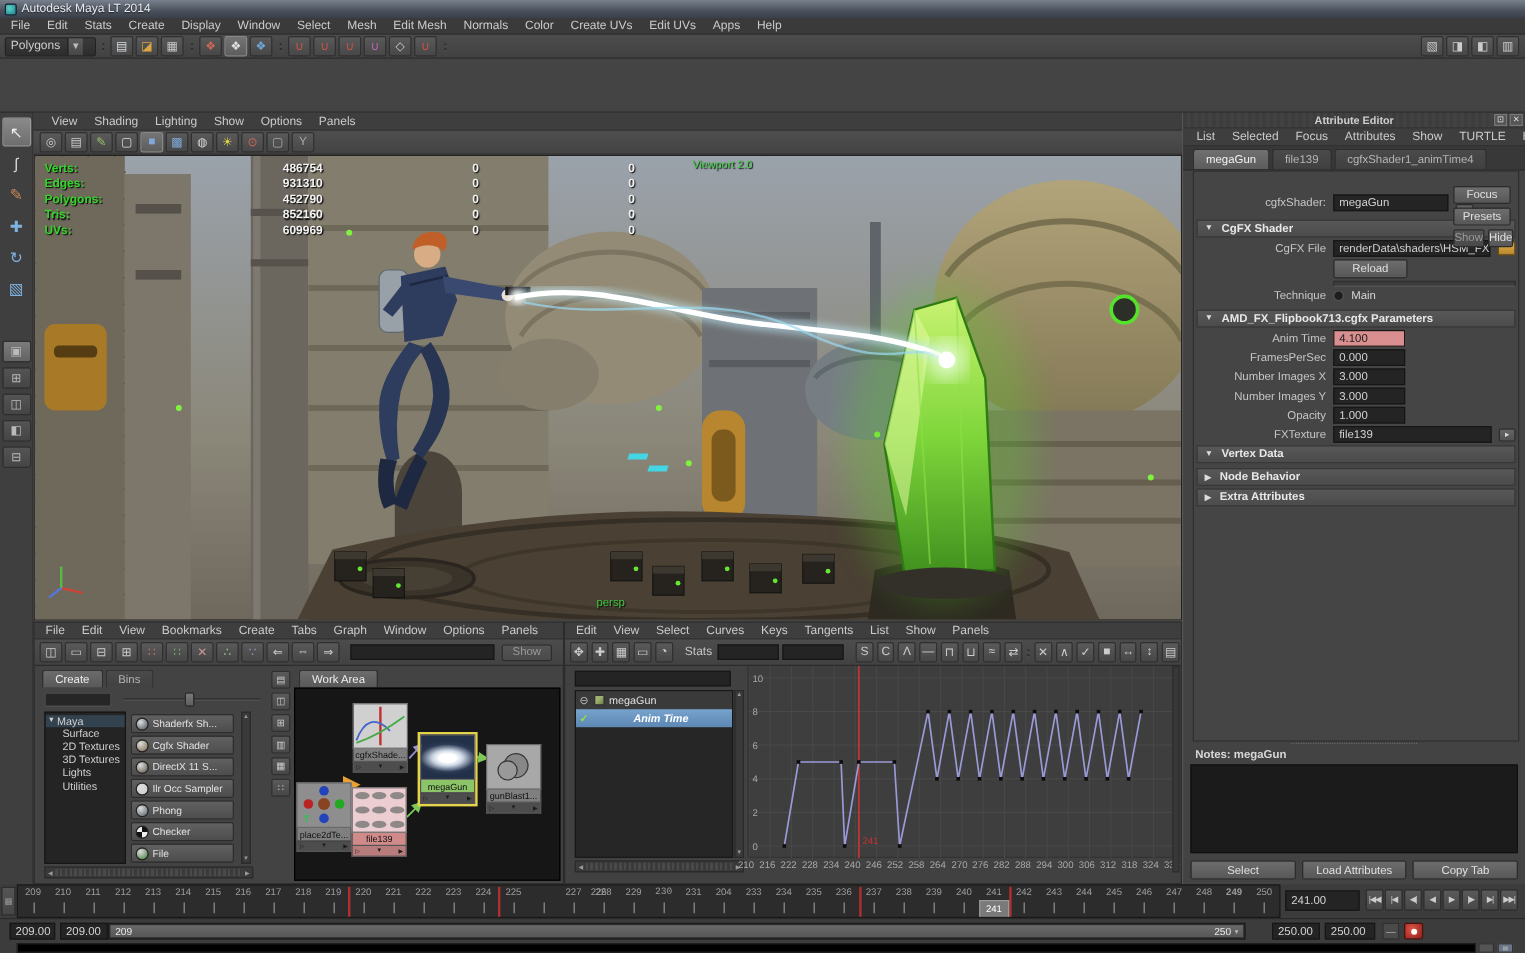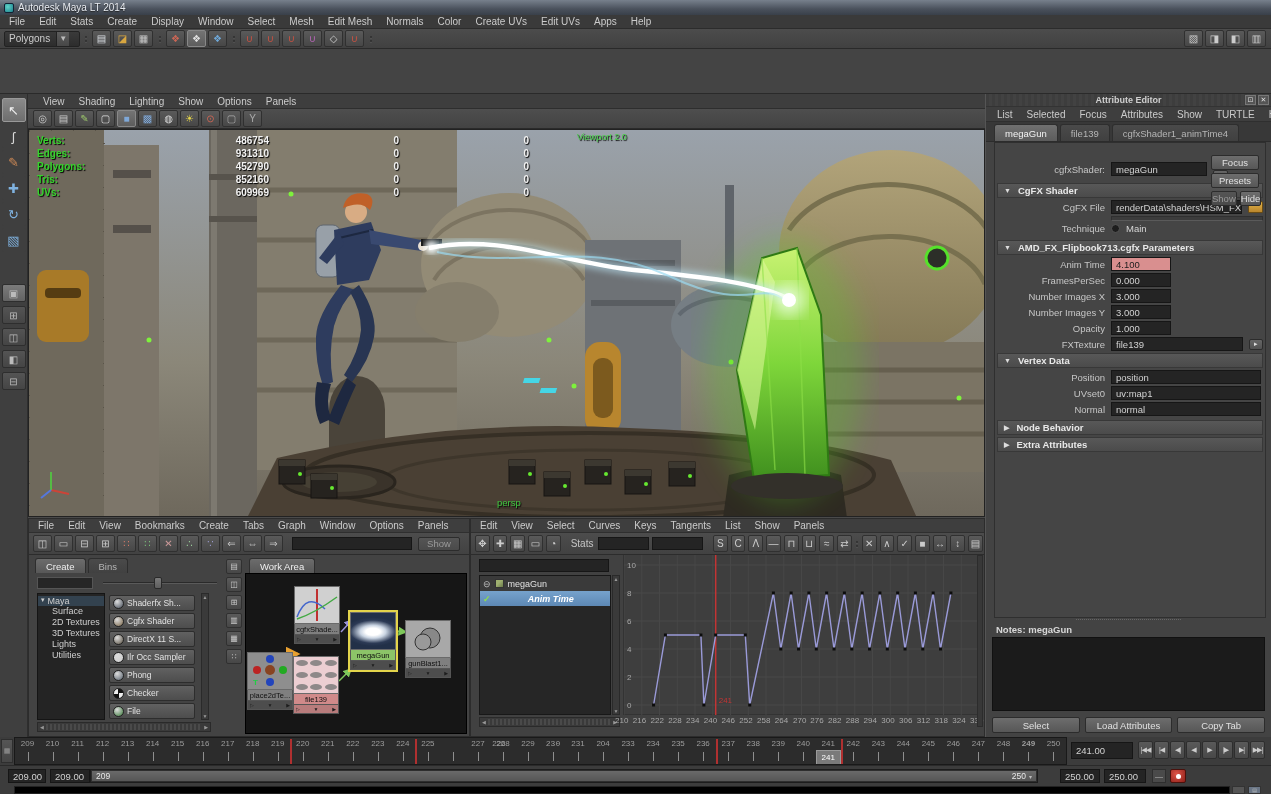--- a/index.html
+++ b/index.html
@@ -546,20 +546,24 @@
       <span class="ar">▼</span>
       <span>CgFX Shader</span>
     </div>
     <div class="frow">
       <span class="flabel">CgFX File</span>
       <span class="field" style="flex:1">renderData\shaders\HSM_FX.cgfx</span>
       <span style="width:15px;height:12px;background:linear-gradient(#e2b34a,#b9862c);border:1px solid #6a4c14;border-radius:2px 2px 1px 1px"></span>
     </div>
     <div class="frow">
       <span class="flabel"></span>
+      <span class="btn" style="width:62px;height:16px">Reload</span>
+    </div>
+    <div class="frow">
+      <span class="flabel"></span>
       <span style="flex:1;height:5px;background:#3c3c3c;border:1px solid #303030;border-bottom-color:#5a5a5a"></span>
     </div>
     <div class="frow" style="margin-bottom:6px">
       <span class="flabel">Technique</span>
       <span style="width:9px;height:9px;border-radius:50%;background:#1d1d1d;border:1px solid #555"></span>
       <span style="font-size:9.5px;color:#d5d5d5">Main</span>
     </div>
 
     <div class="sechdr">
       <span class="ar">▼</span>
@@ -590,34 +594,20 @@
           <span class="flabel">FXTexture</span>
           <span class="field" style="width: 138px;">file139</span>
           <span class="minib">▸</span>
         </div>
       </div>
 
     <div class="sechdr">
       <span class="ar">▼</span>
       <span>Vertex Data</span>
     </div>
-    <div id="ae-vertex">
-        <div class="frow">
-          <span class="flabel">Position</span>
-          <span class="field" style="width: 150px;">position</span>
-        </div>
-        <div class="frow">
-          <span class="flabel">UVset0</span>
-          <span class="field" style="width: 150px;">uv:map1</span>
-        </div>
-        <div class="frow">
-          <span class="flabel">Normal</span>
-          <span class="field" style="width: 150px;">normal</span>
-        </div>
-      </div>
     <div id="ae-collapsed" style="margin-top:4px">
         <div class="sechdr">
           <span class="ar">▶</span>
           <span>Node Behavior</span>
         </div>
         <div class="sechdr">
           <span class="ar">▶</span>
           <span>Extra Attributes</span>
         </div>
       </div>

